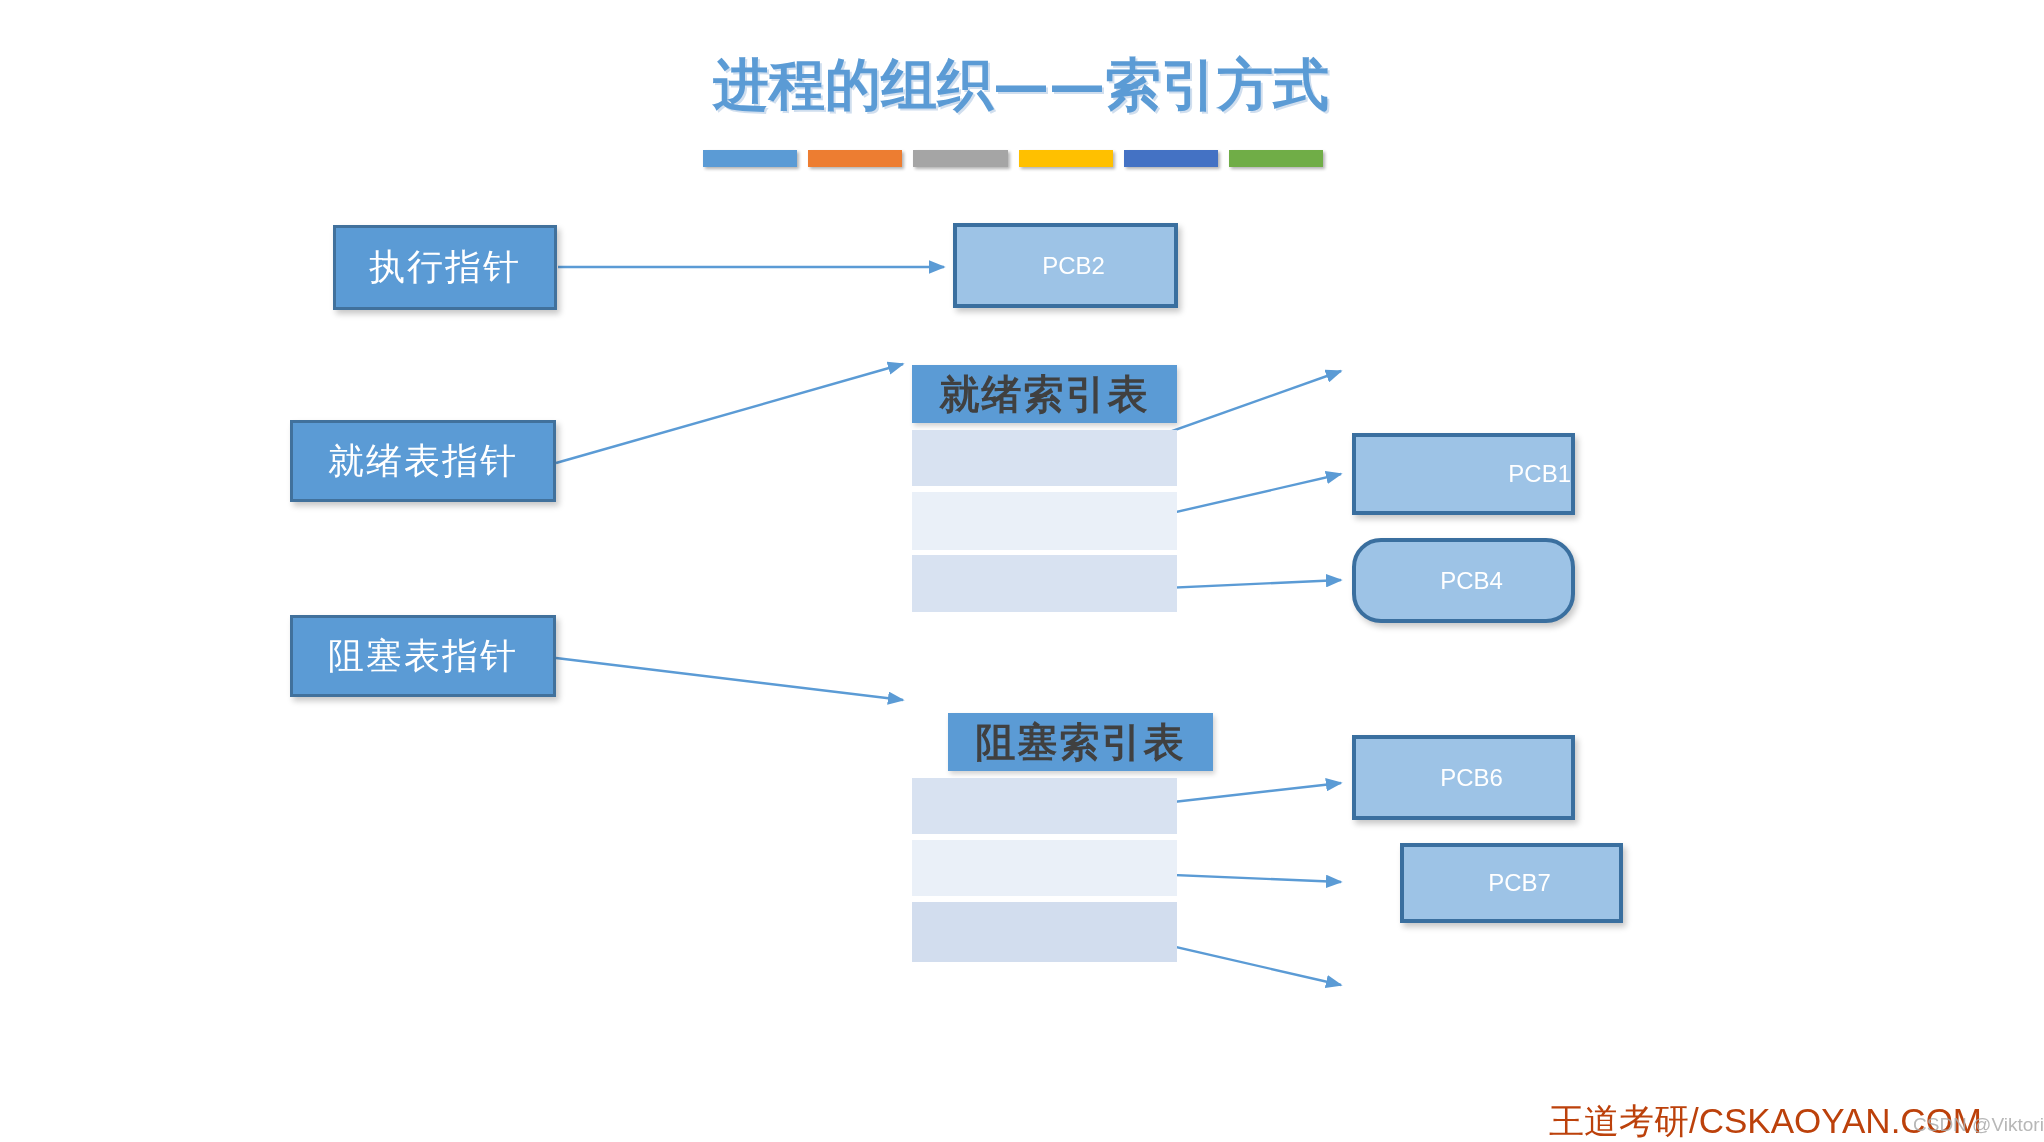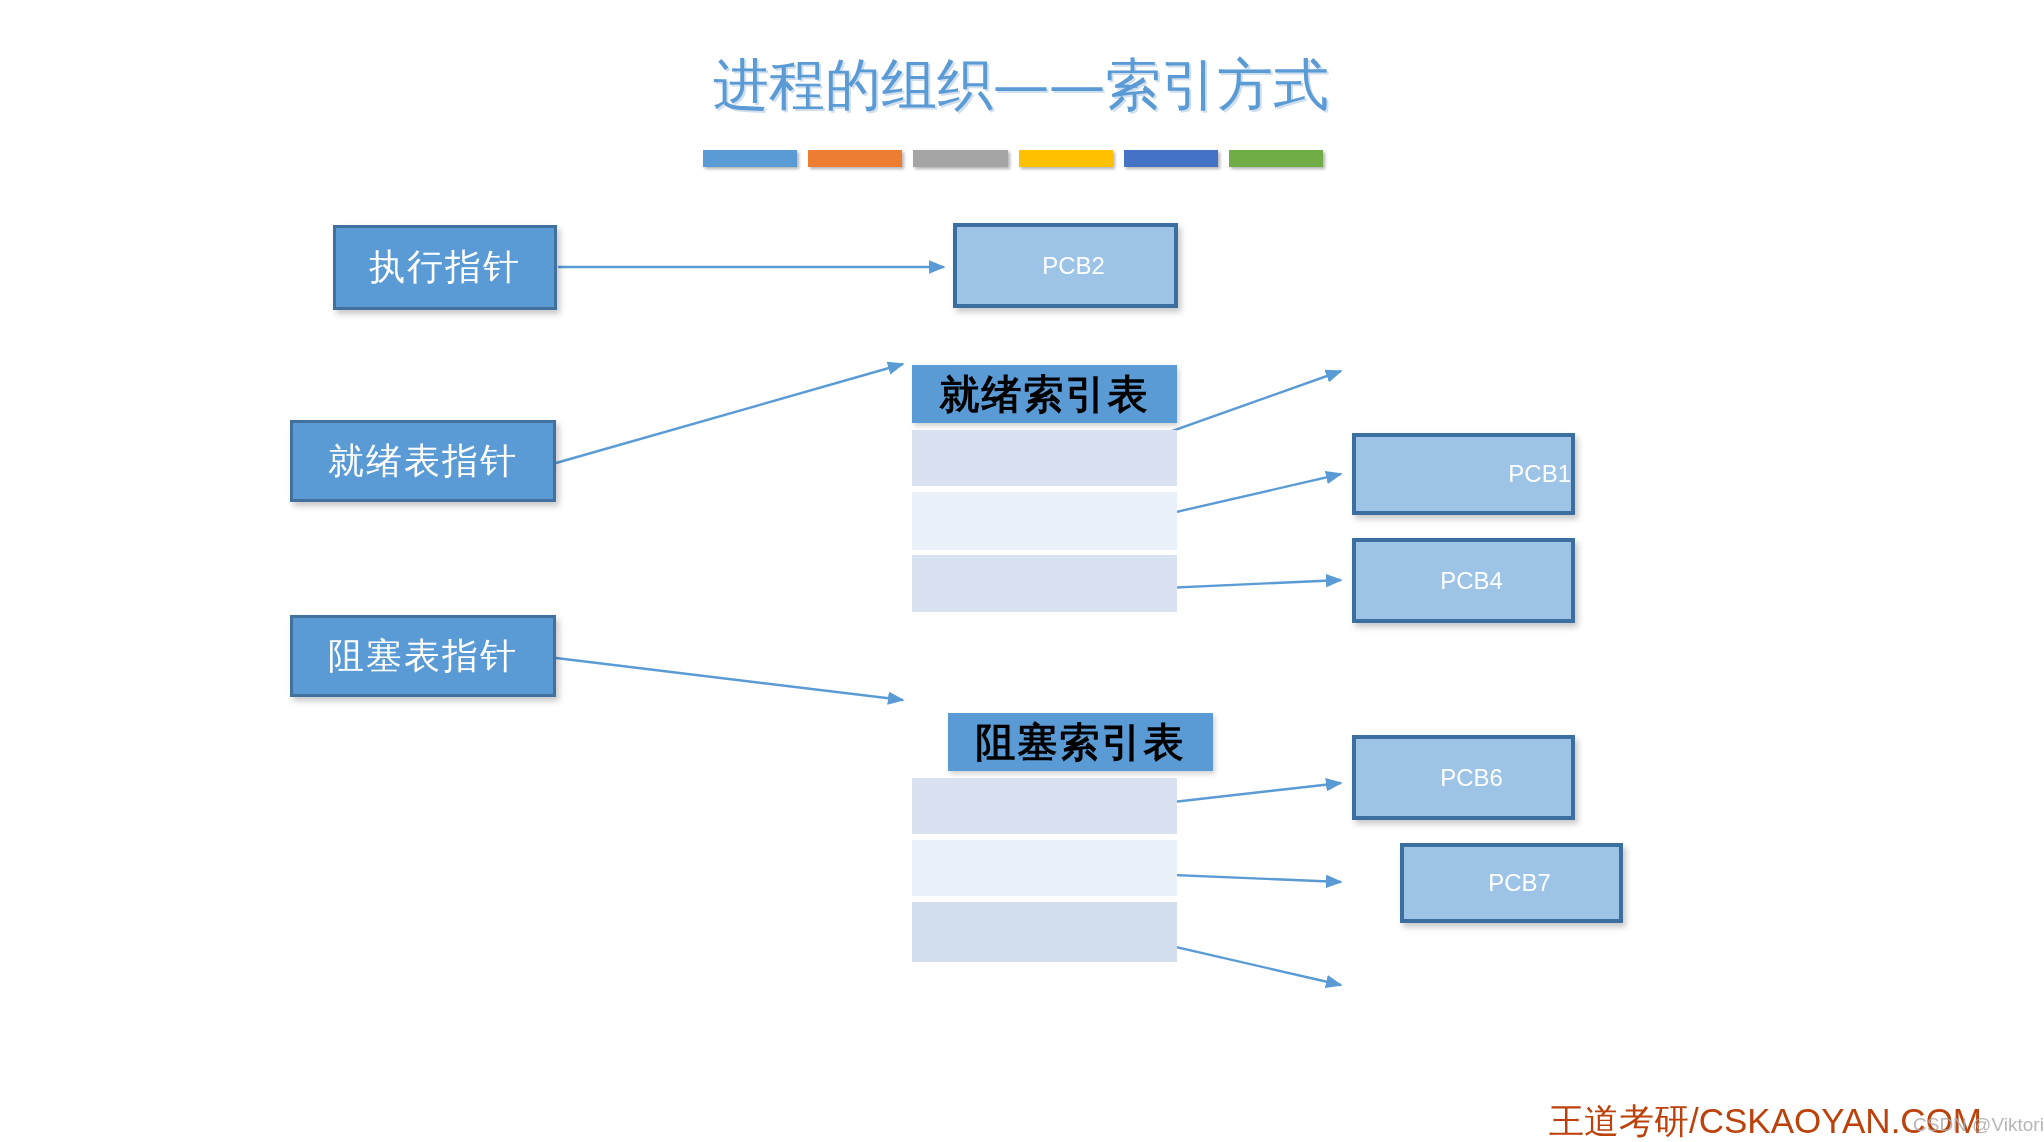--- a/index.html
+++ b/index.html
@@ -7,21 +7,21 @@
     width:2044px;height:1142px;background:#ffffff;
     font-family:"DejaVu Serif", serif;
     overflow:hidden;
   }
   .stage{position:relative;width:2044px;height:1142px;background:#fff;}
 
   
   .slide-title{
     position:absolute;left:646px;top:48px;width:750px;height:80px;
     margin:0;text-align:center;
-    font-size:56px;font-weight:normal;color:var(--title);
+    font-size:56px;font-weight:bold;color:var(--title);
     font-family:"DejaVu Serif", serif;
     text-shadow:2px 2px 0 rgba(120,160,205,0.35);
     white-space:nowrap;
   }
   .bars{
     position:absolute;left:703px;top:150px;width:620px;height:17px;
     display:flex;gap:11px;
   }
   .bar{flex:1 1 auto;height:17px;box-shadow:2px 2px 3px rgba(0,0,0,0.3);}
 
@@ -41,21 +41,21 @@
     background:var(--pcb-fill);
     border:4px solid var(--pcb-border);
     font-size:24px;
     font-family:"Liberation Sans", sans-serif;
     padding-left:16px;
   }
 
   
   .table-header{
     position:absolute;display:flex;align-items:center;justify-content:center;
-    background:var(--table-header-fill);color:#000000;
+    background:var(--table-header-fill);color:#404040;
     font-size:40px;font-weight:bold;letter-spacing:2px;
     font-family:"DejaVu Serif", serif;
     box-shadow:2px 3px 5px rgba(0,0,0,0.18);
   }
   .table-row{position:absolute;}
   .row-odd{background:var(--row-fill-odd);}
   .row-even{background:var(--row-fill-even);}
   .row-last{background:var(--row-fill-last);}
 
   
@@ -126,21 +126,21 @@
   <div class="table-header" style="left:912px;top:365px;width:265px;height:58px;">
     <span>就绪索引表</span>
   </div>
   <div class="table-row row-odd" style="left:912px;top:430px;width:265px;height:56px;"></div>
   <div class="table-row row-even" style="left:912px;top:492px;width:265px;height:58px;"></div>
   <div class="table-row row-odd" style="left:912px;top:555px;width:265px;height:57px;"></div>
 
   <div class="box pcb-box" style="left:1352px;top:433px;width:223px;height:82px;justify-content:flex-end;">
     <span>PCB1</span>
   </div>
-  <div class="box pcb-box" style="left:1352px;top:538px;width:223px;height:85px;">
+  <div class="box pcb-box" style="left:1352px;top:538px;width:223px;height:85px;border-radius:29px;">
     <span>PCB4</span>
   </div>
 
   <div class="table-header" style="left:912px;top:713px;width:265px;height:58px;margin-left:36px;">
     <span>阻塞索引表</span>
   </div>
   <div class="table-row row-odd" style="left:912px;top:778px;width:265px;height:56px;"></div>
   <div class="table-row row-even" style="left:912px;top:840px;width:265px;height:56px;"></div>
   <div class="table-row row-last" style="left:912px;top:902px;width:265px;height:60px;"></div>
 

